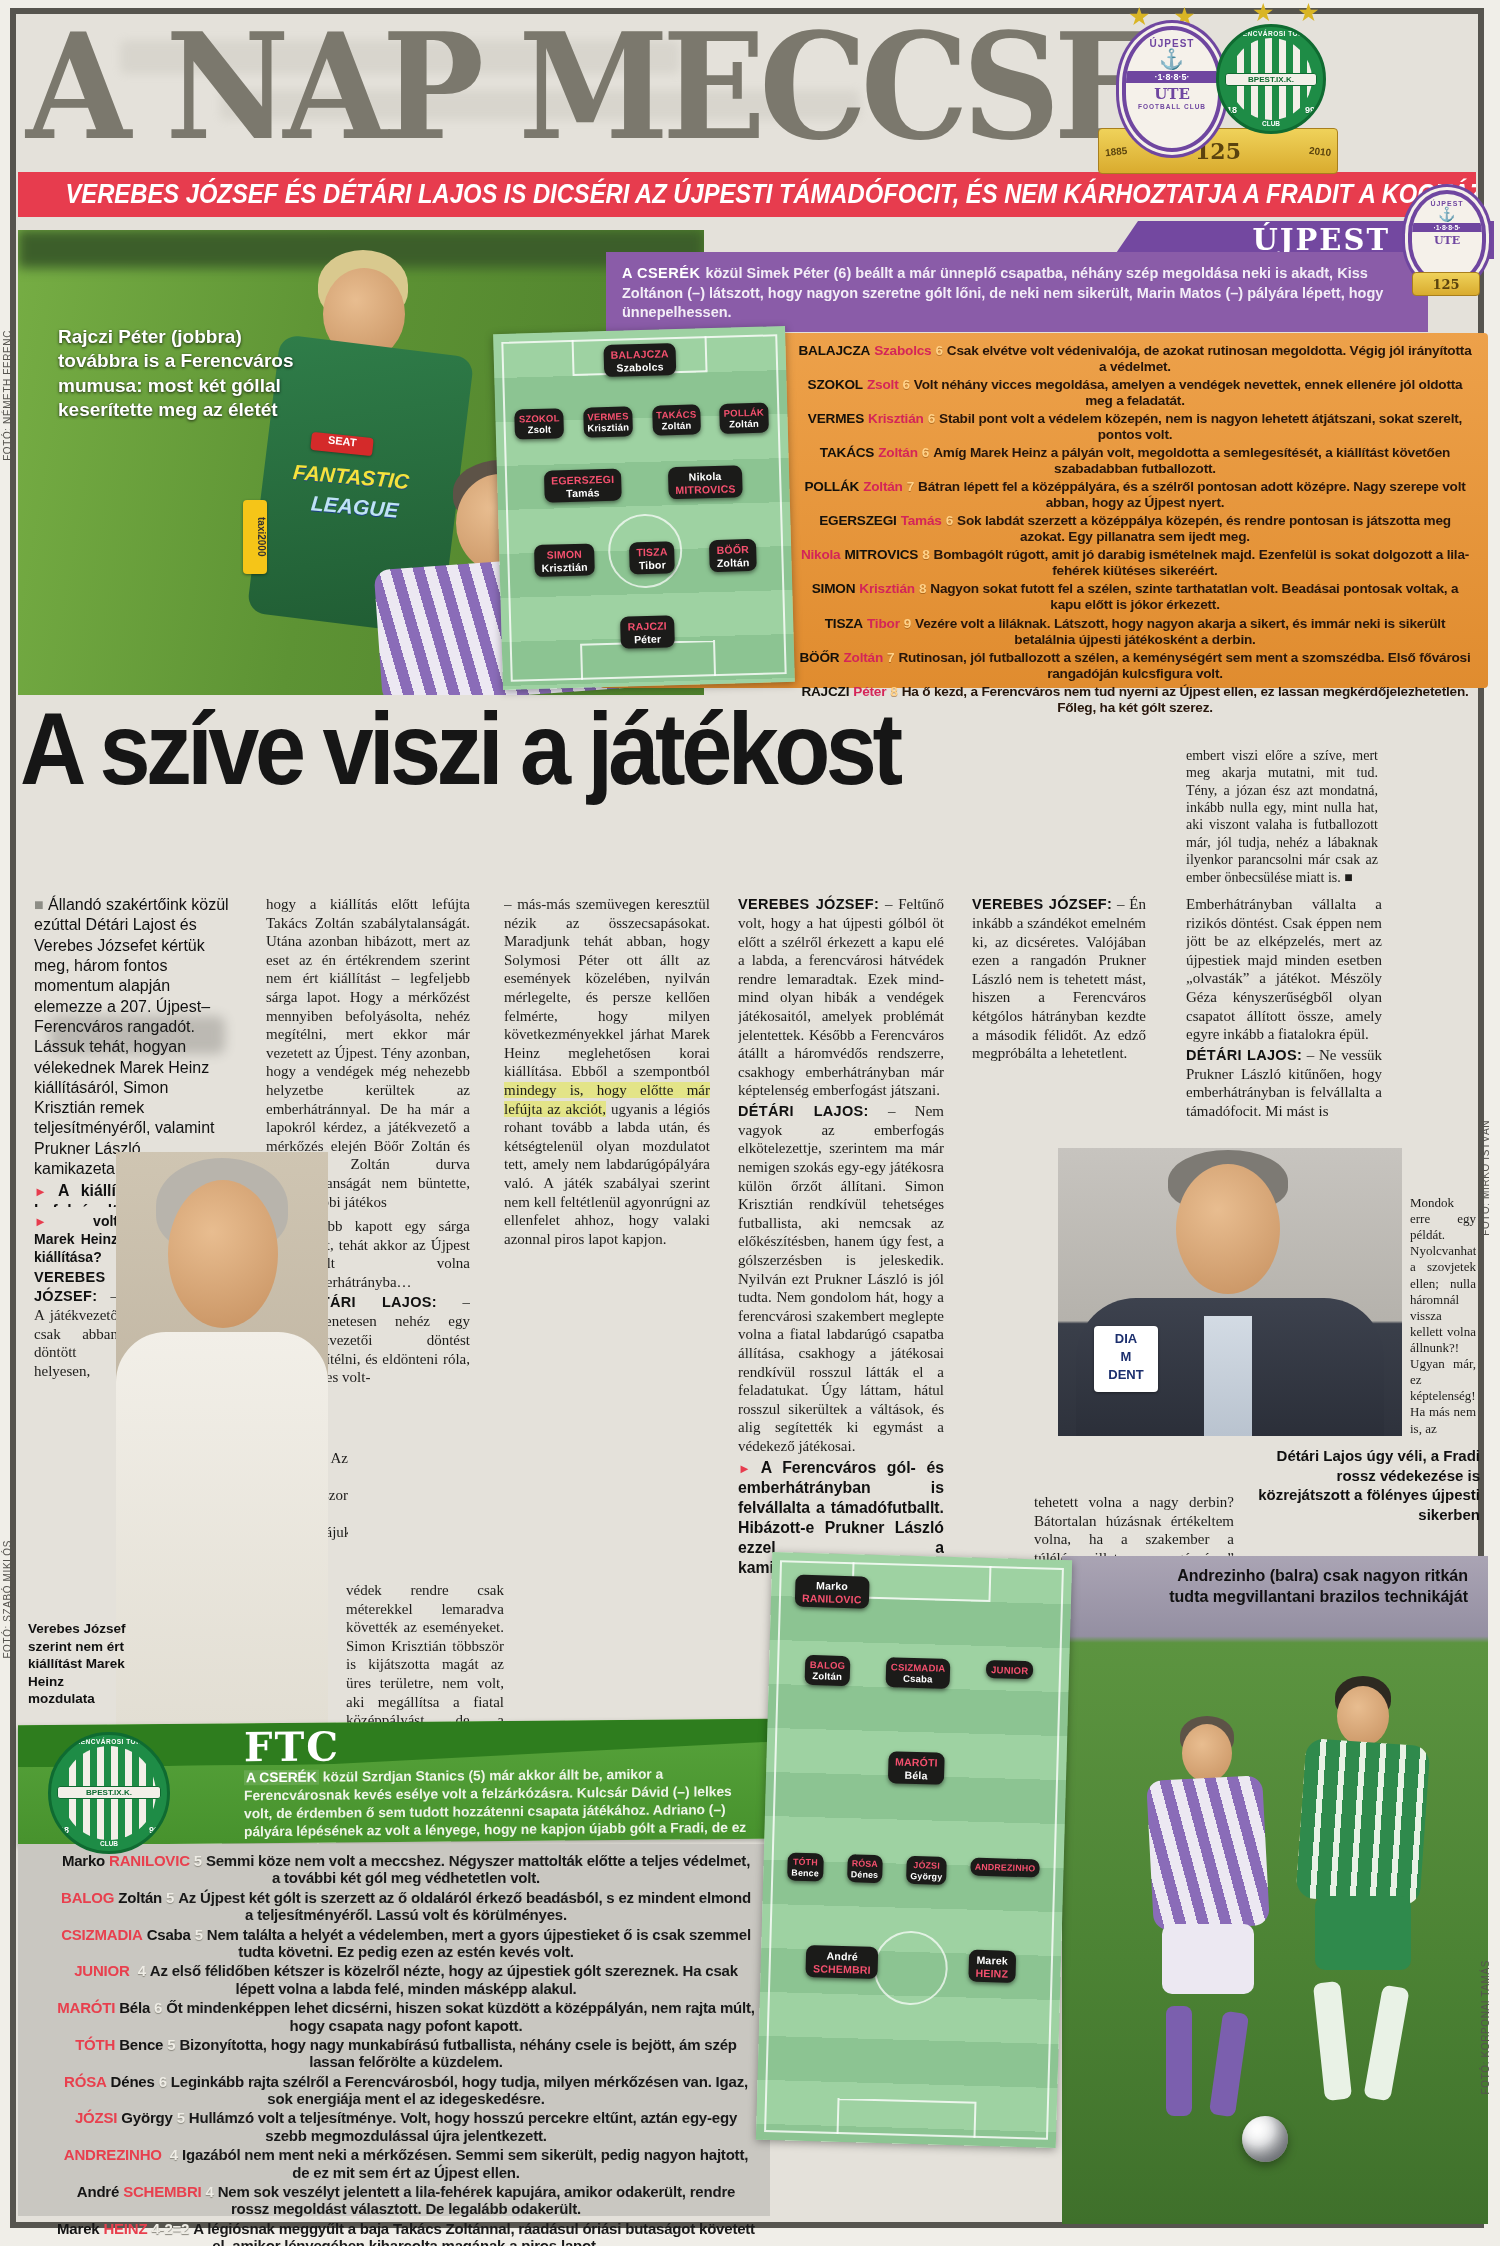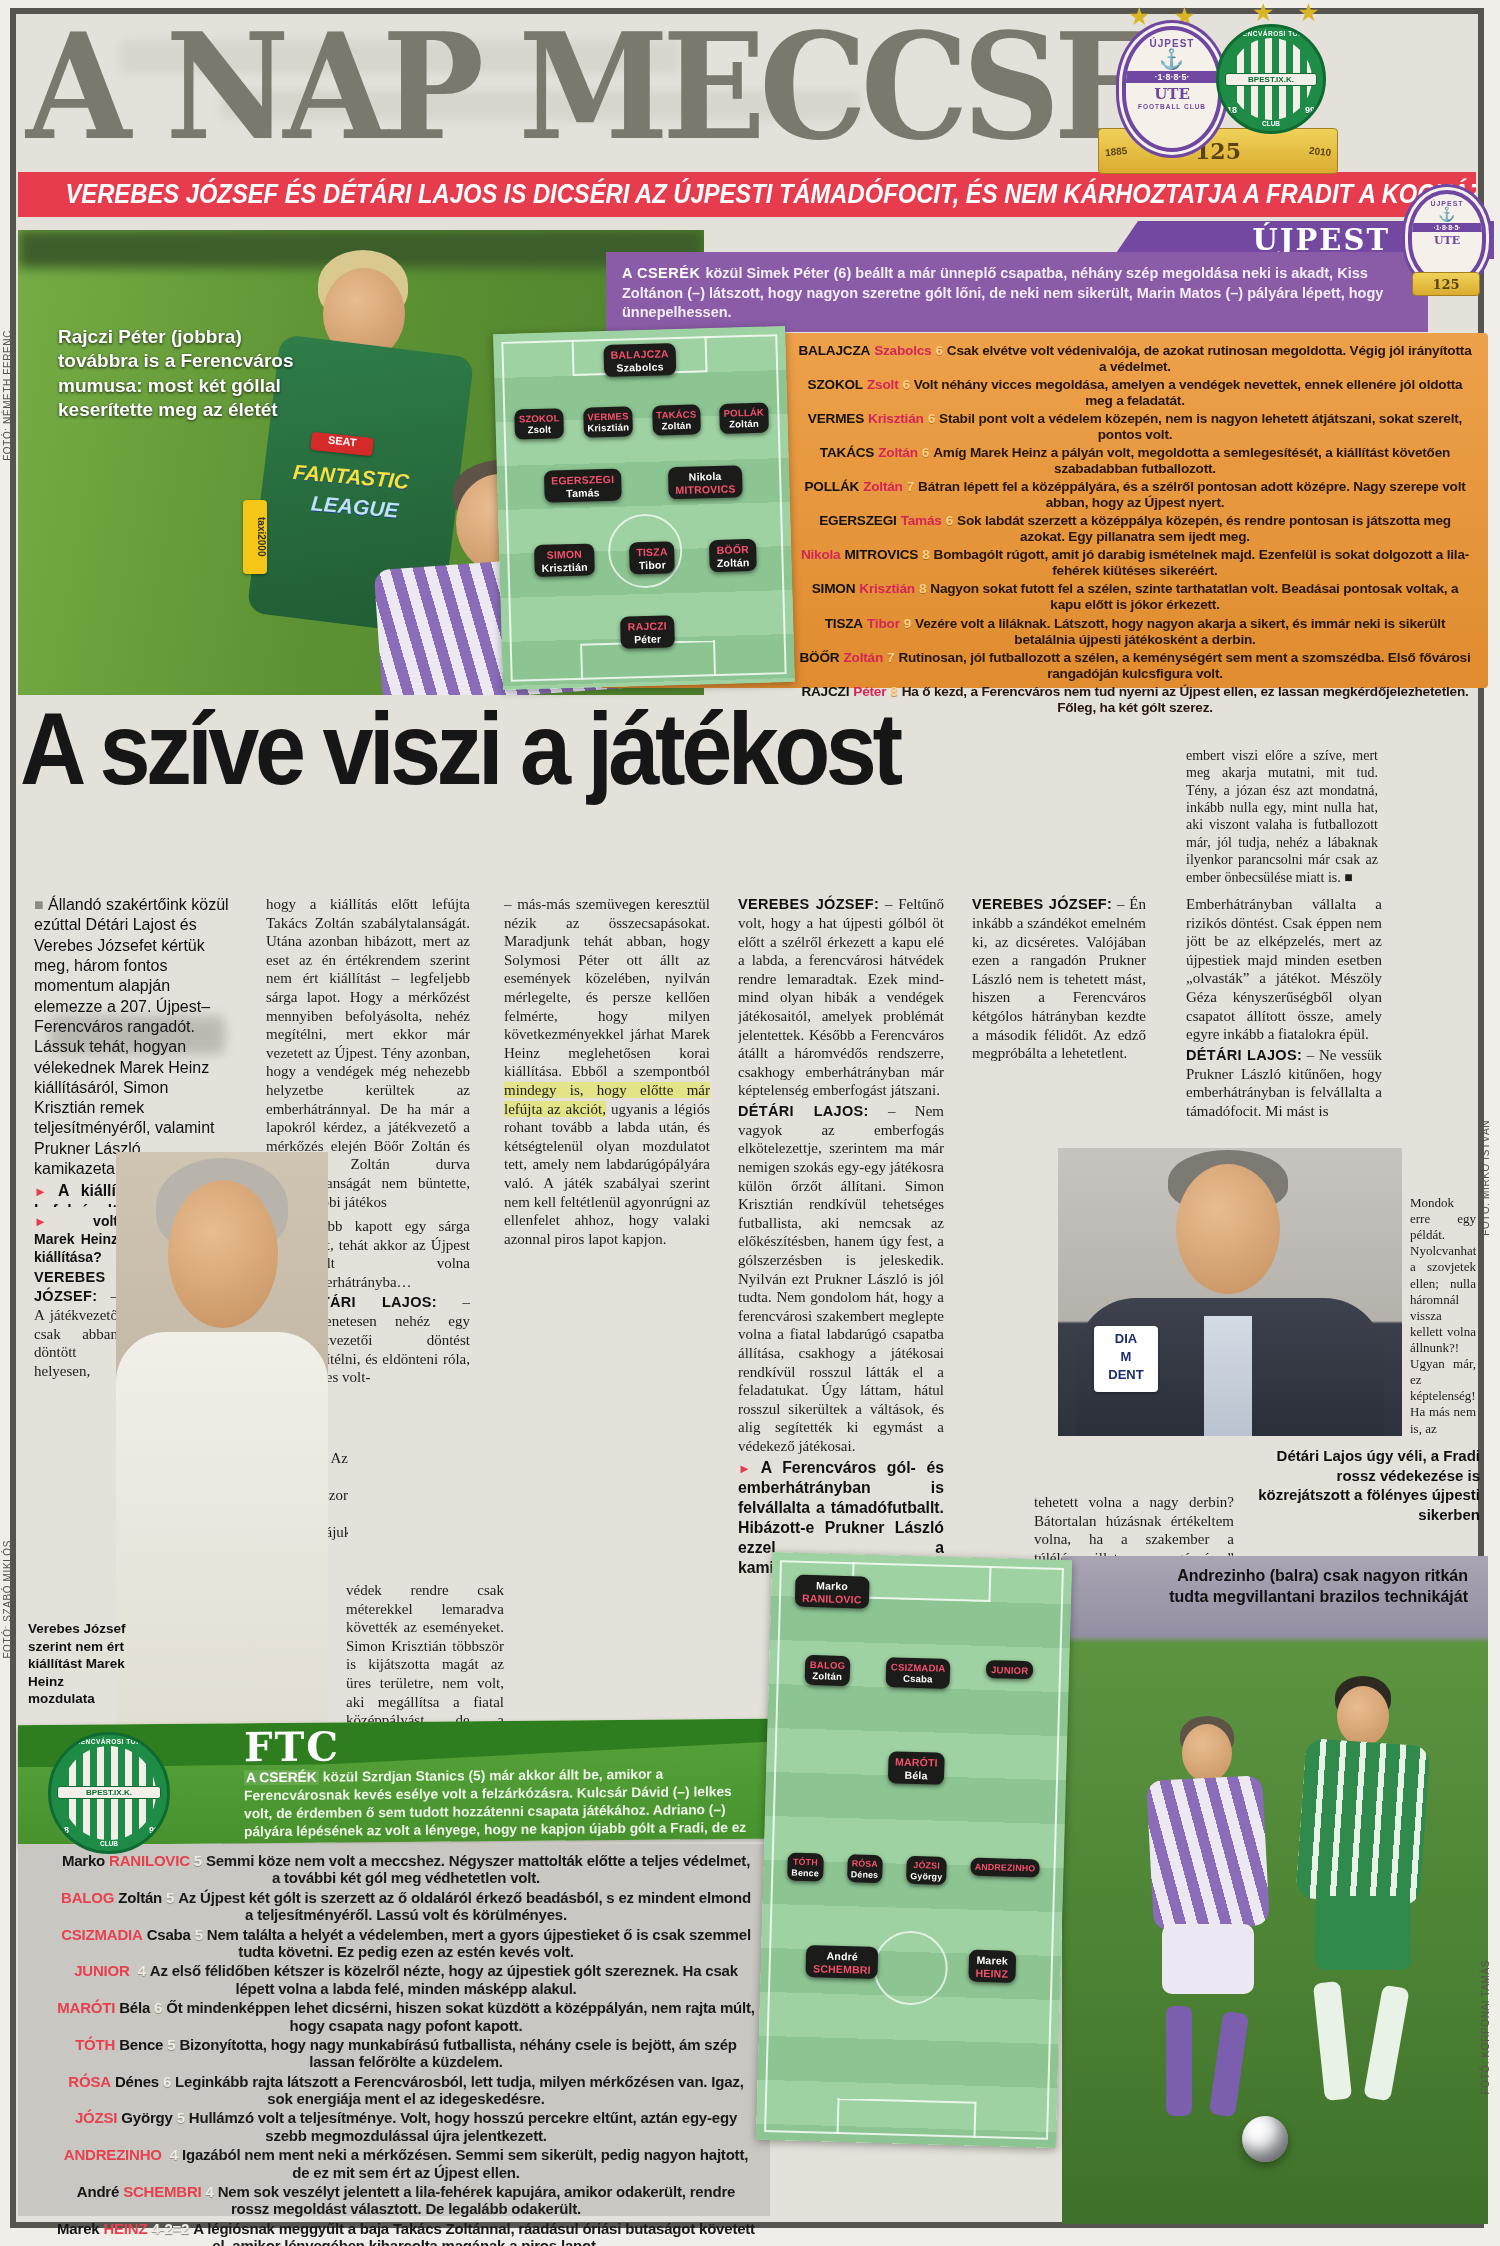--- a/index.html
+++ b/index.html
@@ -421,21 +421,21 @@
       <p class="rate"><b class="nm sn">BALOG</b><b class="nm fn">Zoltán</b><span class="sc">5</span><span class="rt">Az Újpest két gólt is szerzett az ő oldaláról érkező beadásból, s ez mindent elmond a teljesítményéről. Lassú volt és körülményes.</span></p>
 
       <p class="rate"><b class="nm sn">CSIZMADIA</b><b class="nm fn">Csaba</b><span class="sc">5</span><span class="rt">Nem találta a helyét a védelemben, mert a gyors újpestieket ő is csak szemmel tudta követni. Ez pedig ezen az estén kevés volt.</span></p>
 
       <p class="rate"><b class="nm sn">JUNIOR</b><b class="nm fn"></b><span class="sc">4</span><span class="rt">Az első félidőben kétszer is közelről nézte, hogy az újpestiek gólt szereznek. Ha csak lépett volna a labda felé, minden másképp alakul.</span></p>
 
       <p class="rate"><b class="nm sn">MARÓTI</b><b class="nm fn">Béla</b><span class="sc">6</span><span class="rt">Őt mindenképpen lehet dicsérni, hiszen sokat küzdött a középpályán, nem rajta múlt, hogy csapata nagy pofont kapott.</span></p>
 
       <p class="rate"><b class="nm sn">TÓTH</b><b class="nm fn">Bence</b><span class="sc">5</span><span class="rt">Bizonyította, hogy nagy munkabírású futballista, néhány csele is bejött, ám szép lassan felőrölte a küzdelem.</span></p>
 
-      <p class="rate"><b class="nm sn">RÓSA</b><b class="nm fn">Dénes</b><span class="sc">6</span><span class="rt">Leginkább rajta látszott a Ferencvárosból, lett tudja, milyen mérkőzésen van. Igaz, sok energiája ment el az idegeskedésre.</span></p>
+      <p class="rate"><b class="nm sn">RÓSA</b><b class="nm fn">Dénes</b><span class="sc">6</span><span class="rt">Leginkább rajta szélről a Ferencvárosból, hogy tudja, milyen mérkőzésen van. Igaz, sok energiája ment el az idegeskedésre.</span></p>
 
       <p class="rate"><b class="nm sn">JÓZSI</b><b class="nm fn">György</b><span class="sc">5</span><span class="rt">Hullámzó volt a teljesítménye. Volt, hogy hosszú percekre eltűnt, aztán egy-egy szebb megmozdulással újra jelentkezett.</span></p>
 
       <p class="rate"><b class="nm sn">ANDREZINHO</b><b class="nm fn"></b><span class="sc">4</span><span class="rt">Igazából nem ment neki a mérkőzésen. Semmi sem sikerült, pedig nagyon hajtott, de ez mit sem ért az Újpest ellen.</span></p>
 
       <p class="rate"><b class="nm fn">André</b><b class="nm sn">SCHEMBRI</b><span class="sc">4</span><span class="rt">Nem sok veszélyt jelentett a lila-fehérek kapujára, amikor odakerült, rendre rossz megoldást választott. De legalább odakerült.</span></p>
 
       <p class="rate"><b class="nm fn">Marek</b><b class="nm sn">HEINZ</b><span class="sc">4-2=2</span><span class="rt">A légiósnak meggyűlt a baja Takács Zoltánnal, ráadásul óriási butaságot követett el, amikor lényegében kiharcolta magának a piros lapot.</span></p>
     </div>
 </div>

